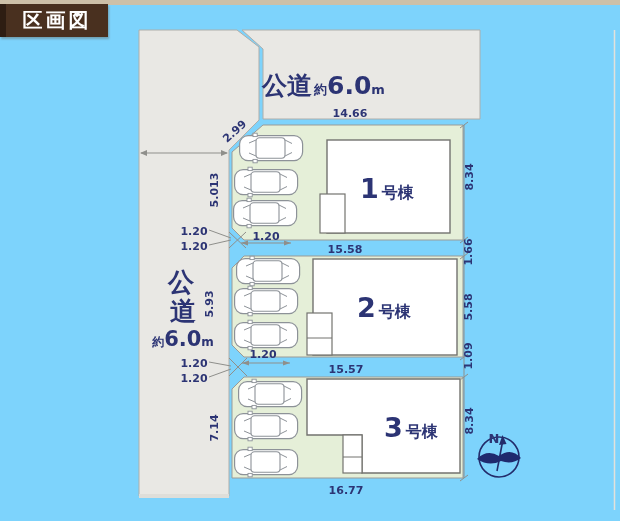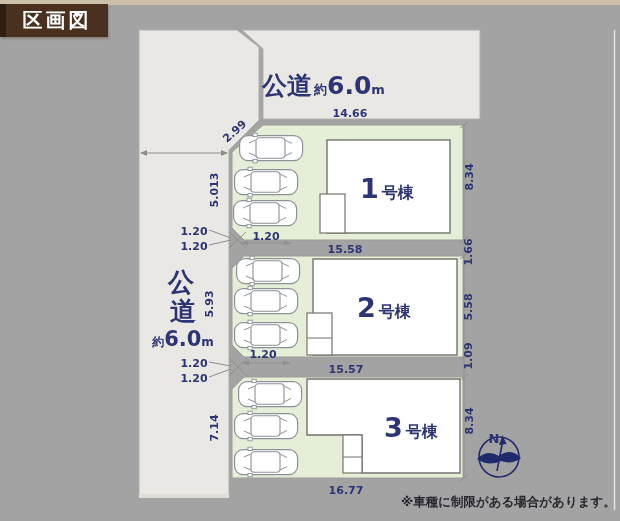--- a/index.html
+++ b/index.html
@@ -1,18 +1,18 @@
 <!DOCTYPE html>
 <html><head>
 <meta charset="utf-8">
 <style>
   html,body{margin:0;padding:0;}
   .stage{
     position:relative;width:620px;height:521px;overflow:hidden;
-    background:#a3a3a3;font-family:"DejaVu Sans","Liberation Sans",sans-serif;
+    background:#7dd3fc;font-family:"DejaVu Sans","Liberation Sans",sans-serif;
   }
   .top-strip{position:absolute;left:0;top:0;width:620px;height:5px;background:#cdc0a8;}
   .badge{
     position:absolute;left:0;top:4px;width:102px;height:33px;
     background:#49301f;border-left:6px solid #2e1d12;
     box-shadow:1px 2px 2px rgba(90,70,50,.35);
     display:flex;align-items:center;justify-content:center;
   }
   .badge span{color:#fff;font-size:20px;font-weight:bold;letter-spacing:3px;}
   .note{
@@ -146,15 +146,14 @@
 
     <g>
       <circle cx="499" cy="457" r="20" fill="none" stroke="#232c6b" stroke-width="1.6"></circle>
       <line x1="497" y1="471" x2="502.5" y2="442" stroke="#232c6b" stroke-width="1.6"></line>
       <polygon points="502.5,435 499,445 506.5,444" fill="#232c6b"></polygon>
       <path d="M477,459 Q487,449 499,456 Q511,447 521,458 Q512,465 501,461 Q489,467 477,459 Z" fill="#1f2a6e"></path>
       <text x="494" y="443" text-anchor="middle" style="font-size:13px;font-weight:bold">N</text>
     </g>
   </svg>
 
-  <div class="note">※車種に制限がある場合があります。</div>
 
 </div>
 
 </body></html>

